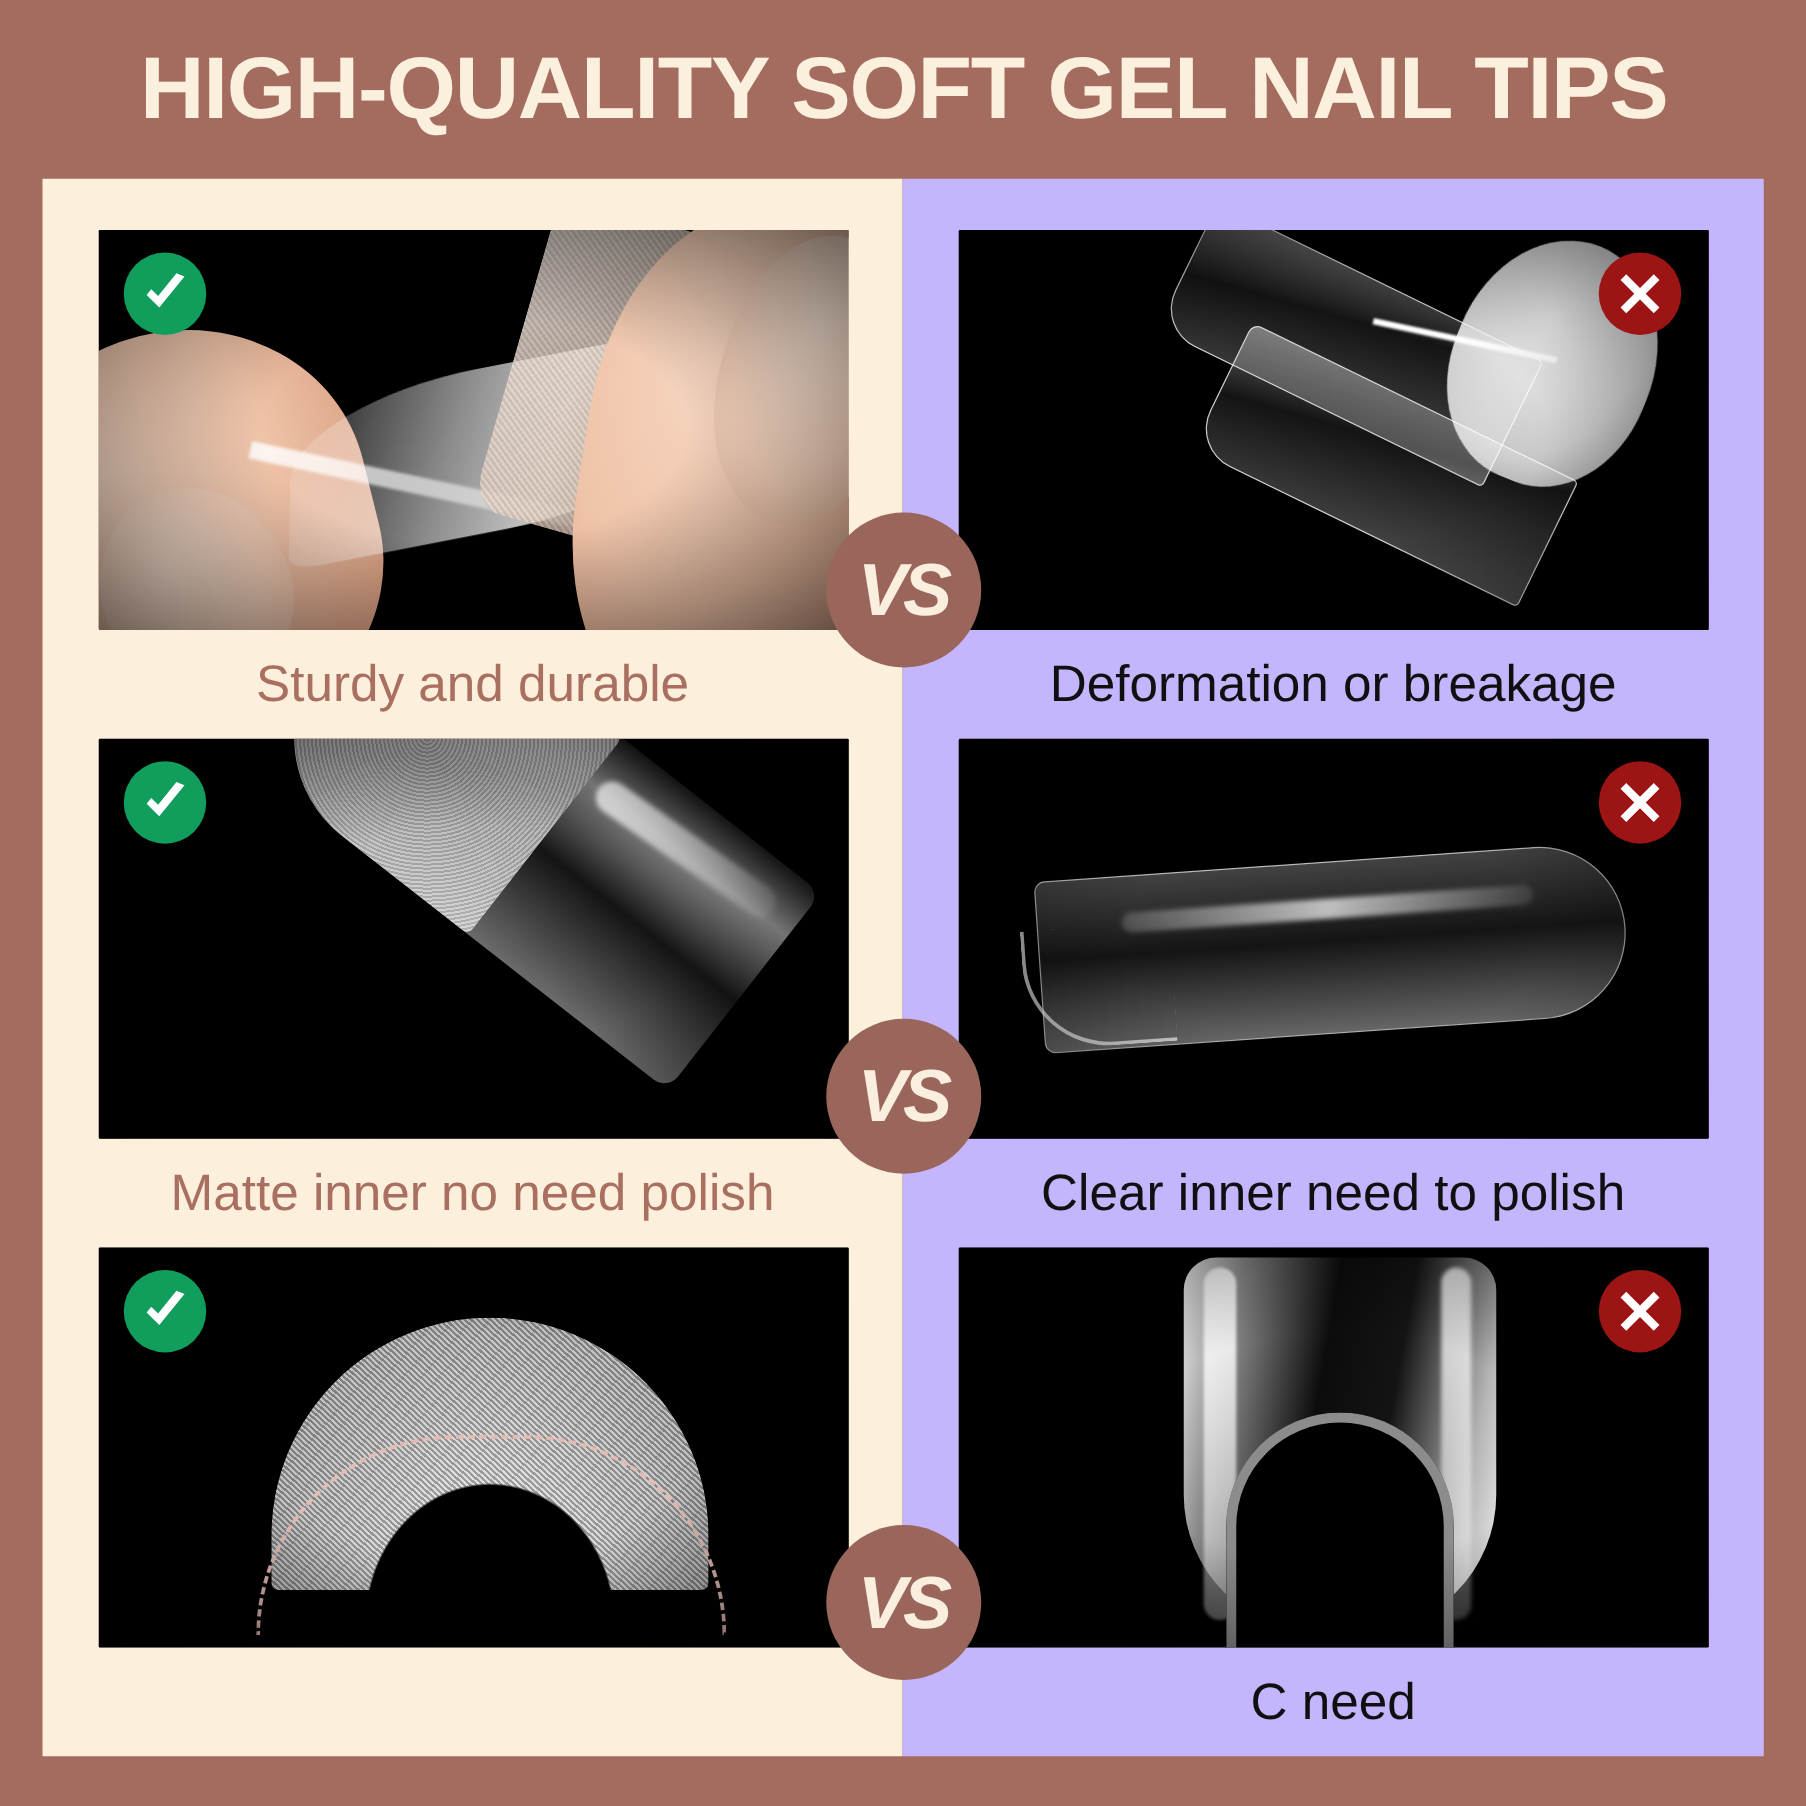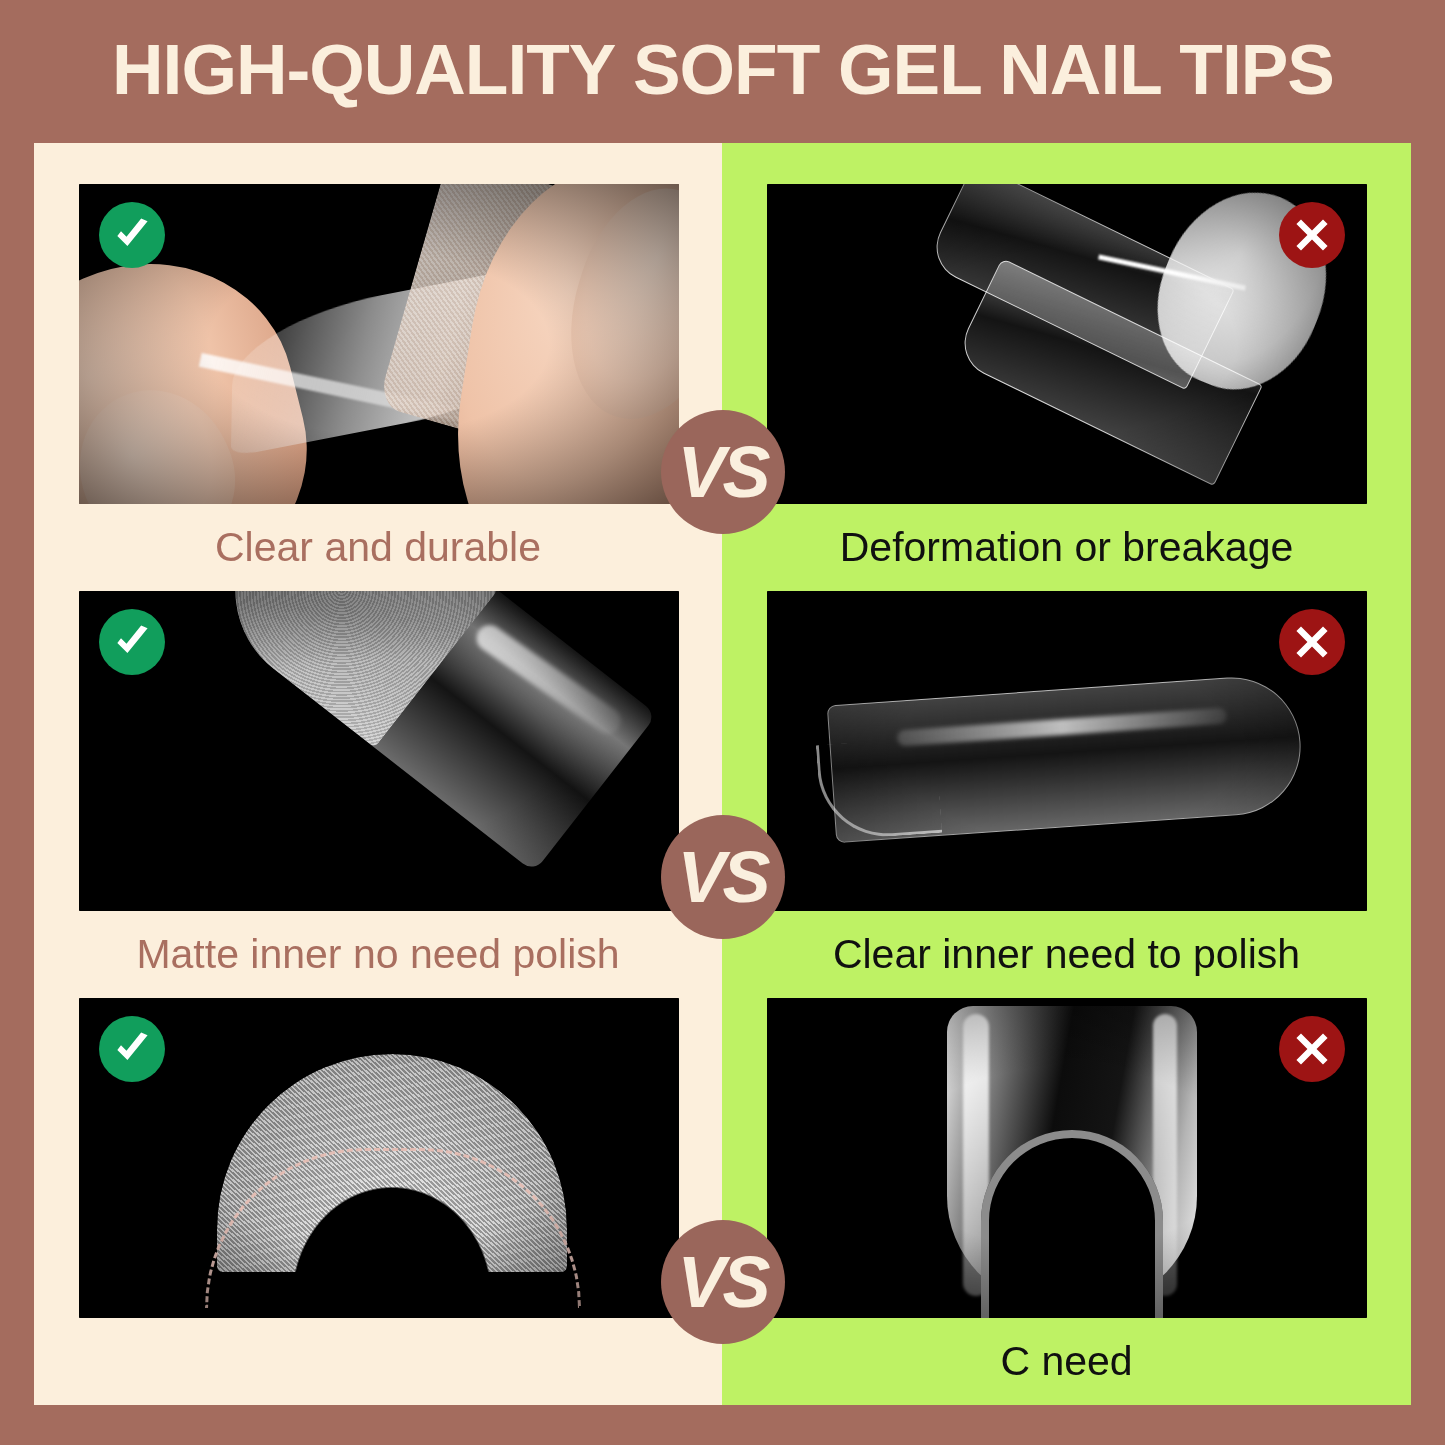--- a/index.html
+++ b/index.html
@@ -30,21 +30,21 @@
   }
 
   
   #board{
     position:absolute; left:34px; top:143px;
     width:1377px; height:1262px;
     display:flex;
   }
   .panel{ height:100%; position:relative; }
   #panel-good{ width:688px; background:#FCEFDC; }
-  #panel-bad { width:689px; background:#bef264; }
+  #panel-bad { width:689px; background:#c4b5fd; }
 
   .rows{ display:flex; flex-direction:column; height:100%; padding:41px 0 0 0;}
   .cell{
     flex:1 1 0;
     display:flex; flex-direction:column; align-items:center;
   }
   .photo{
     width:600px; height:320px;
     background:#000;
     position:relative; overflow:hidden;
@@ -80,21 +80,21 @@
     width:124px; height:124px; border-radius:50%;
     background:#9A665B;
     display:flex; align-items:center; justify-content:center;
     z-index:20;
     left:50%; transform:translateX(-50%);
   }
   .vs-text{
     color:#FAEFDE;
     font-family:"Liberation Sans", sans-serif;
     font-weight:bold; font-style:italic;
-    font-size:72px; line-height:1;
+    font-size:59px; line-height:1;
     letter-spacing:-3px;
     user-select:none;
   }
   #vs-1{ top:267px; }
   #vs-2{ top:672px; }
   #vs-3{ top:1077px; }
 
   
 
   
@@ -273,21 +273,21 @@
           <div class="finger" id="f-right">
             <div id="f-right-nail"></div>
           </div>
           <div class="vignette"></div>
           <div class="badge badge-check">
             <svg viewBox="0 0 48 48" aria-hidden="true">
               <path d="M8 25 L19 36 L41 9 L34 6 L18 26 L12 20 Z" fill="#FFFFFF"></path>
             </svg>
           </div>
         </div>
-        <div class="caption">Clear and durable</div>
+        <div class="caption">Sturdy and durable</div>
       </div>
 
       <div class="cell">
         <div class="photo">
           <div id="tip2">
             <div id="tip2-matte"></div>
             <div id="tip2-shine"></div>
           </div>
           <div class="vignette"></div>
           <div class="badge badge-check">

